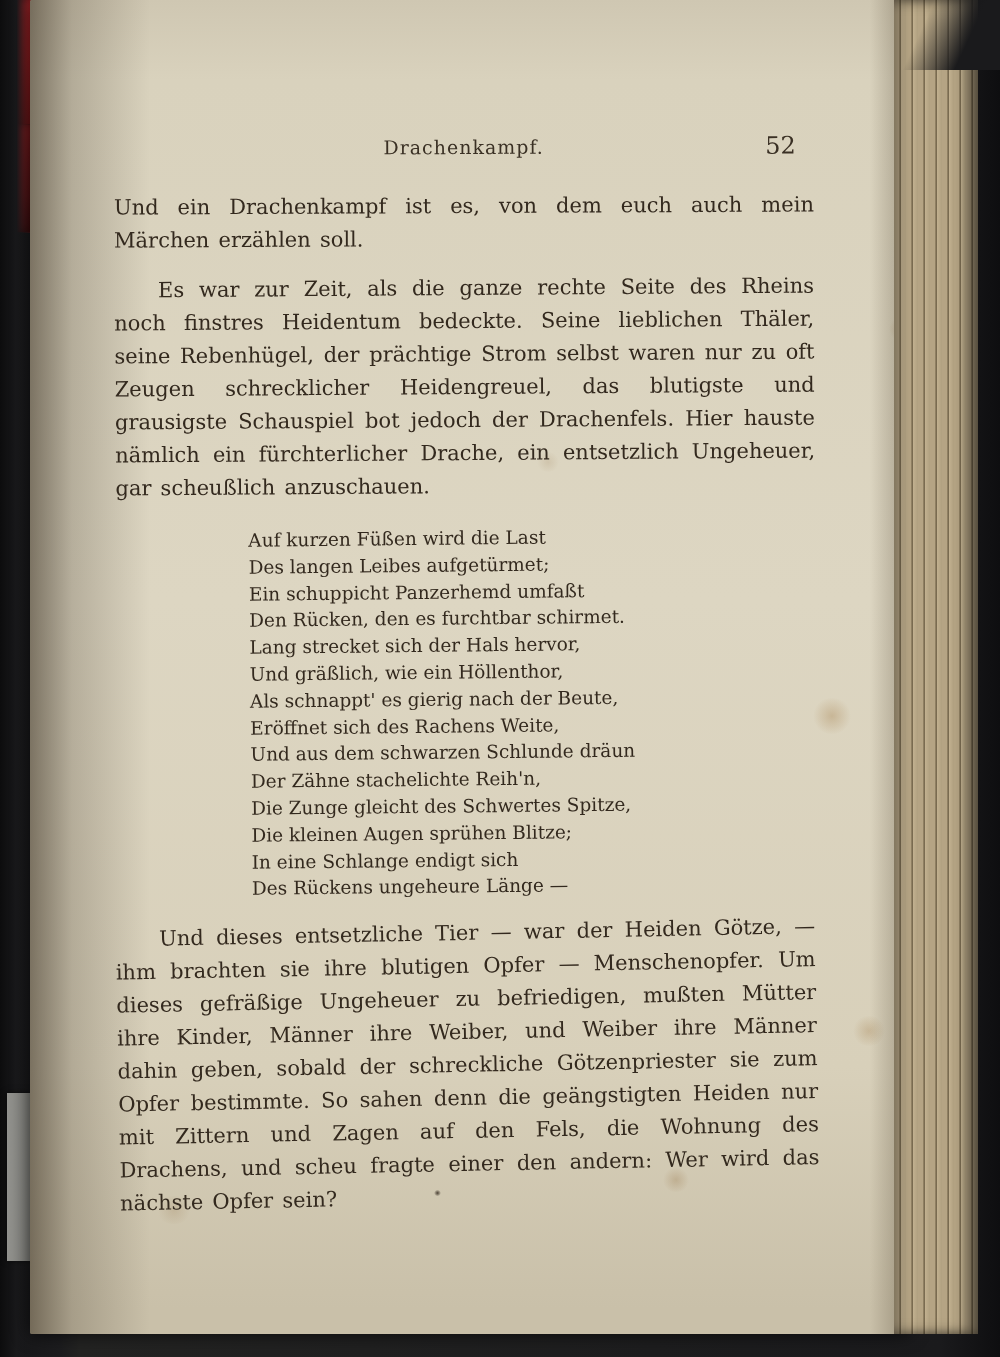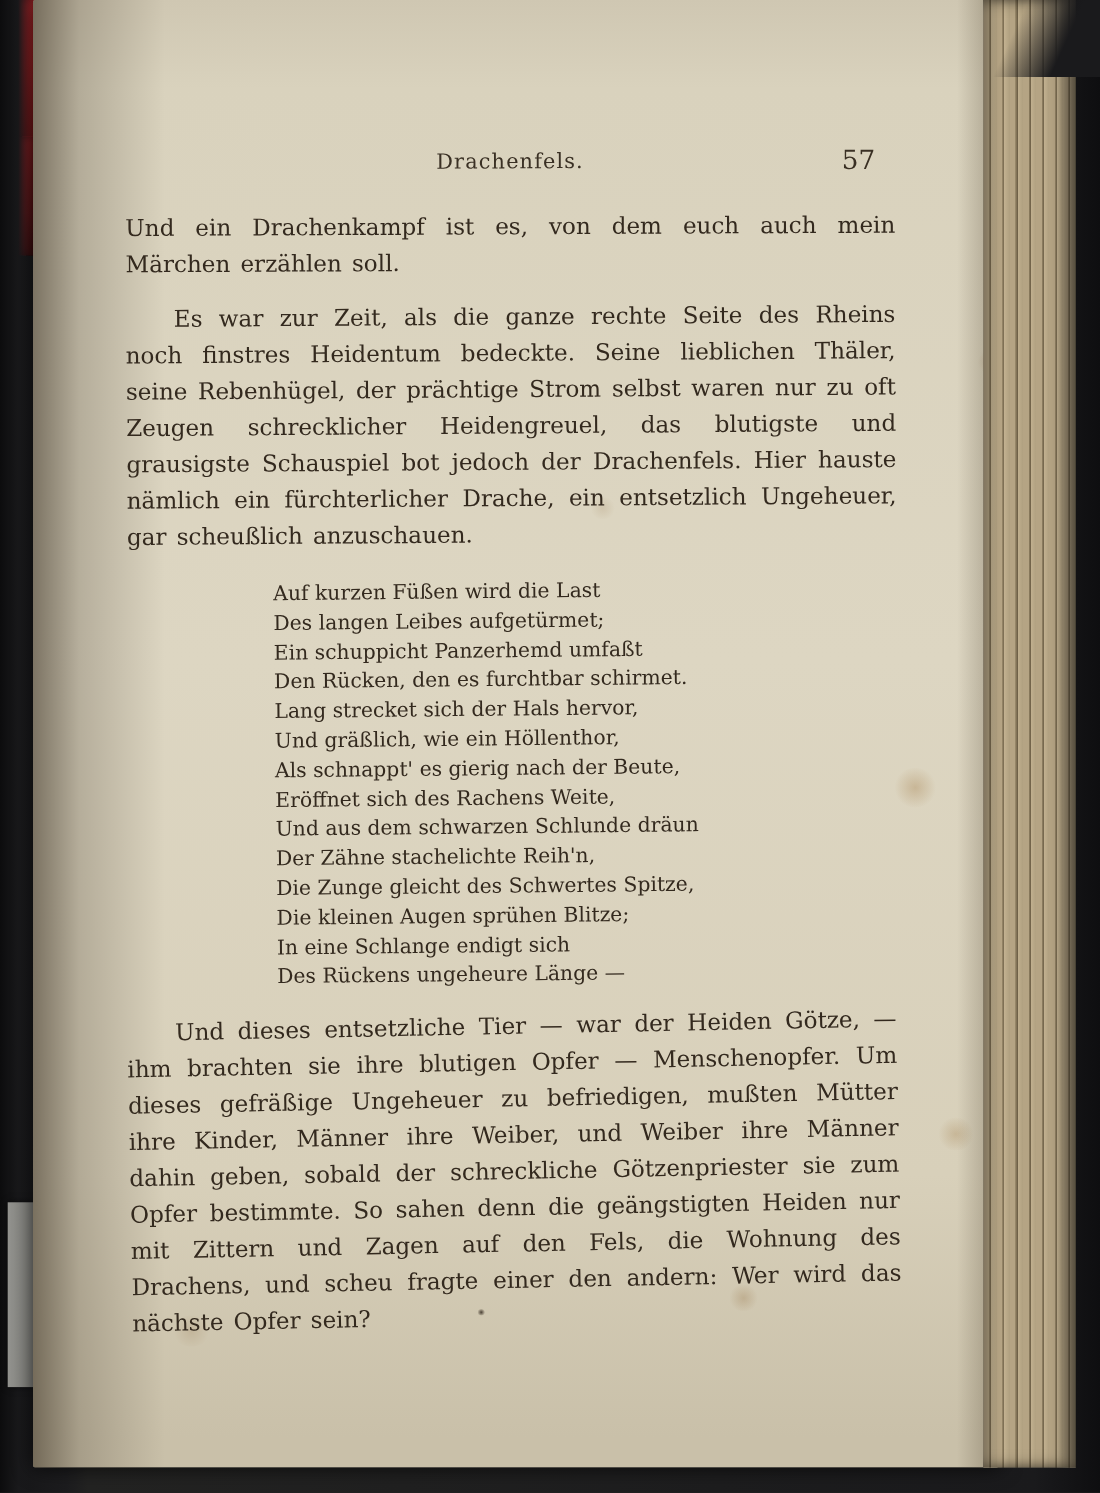--- a/index.html
+++ b/index.html
@@ -132,22 +132,22 @@
     <div class="stain s2"></div>
     <div class="stain s3"></div>
     <div class="stain s4"></div>
     <div class="stain s5"></div>
     <div class="stain s6"></div>
     <div class="stain speck"></div>
 
     <div class="page-inner">
 
       <div class="running-head">
-        <span class="head-title">Drachenfels.</span>
-        <span class="head-page-number">57</span>
+        <span class="head-title">Drachenkampf.</span>
+        <span class="head-page-number">52</span>
       </div>
 
       <p class="para">Und ein Drachenkampf ist es, von dem euch auch mein Märchen erzählen soll.</p>
 
       <p class="para indent tilt-1">Es war zur Zeit, als die ganze rechte Seite des Rheins noch finstres Heidentum bedeckte. Seine lieblichen Thäler, seine Rebenhügel, der prächtige Strom selbst waren nur zu oft Zeugen schrecklicher Heidengreuel, das blutigste und grausigste Schauspiel bot jedoch der Drachenfels. Hier hauste nämlich ein fürchterlicher Drache, ein entsetzlich Ungeheuer, gar scheußlich anzuschauen.</p>
 
       <div class="poem">
         <div class="poem-line">Auf kurzen Füßen wird die Last</div>
         <div class="poem-line">Des langen Leibes aufgetürmet;</div>
         <div class="poem-line">Ein schuppicht Panzerhemd umfaßt</div>

